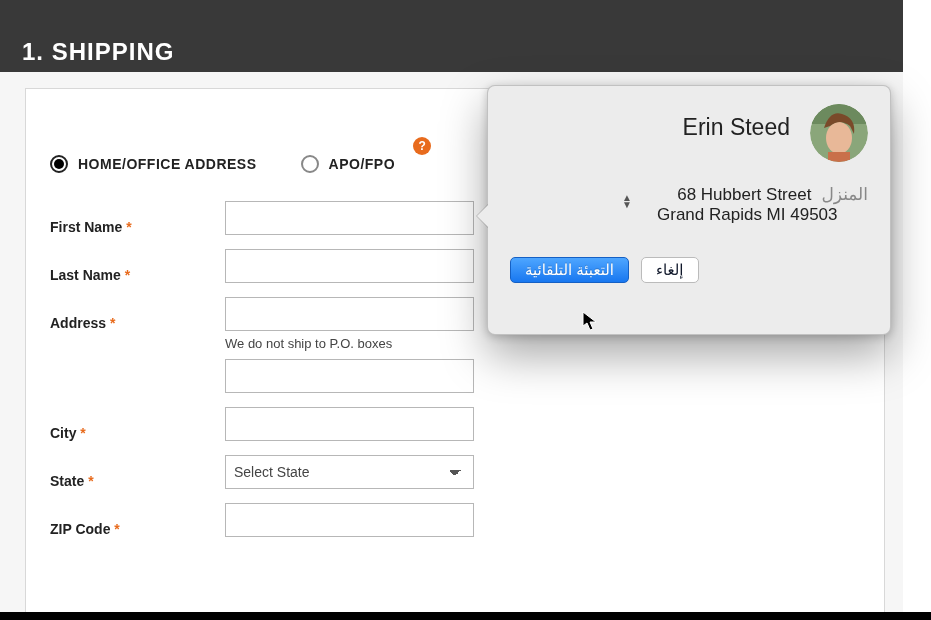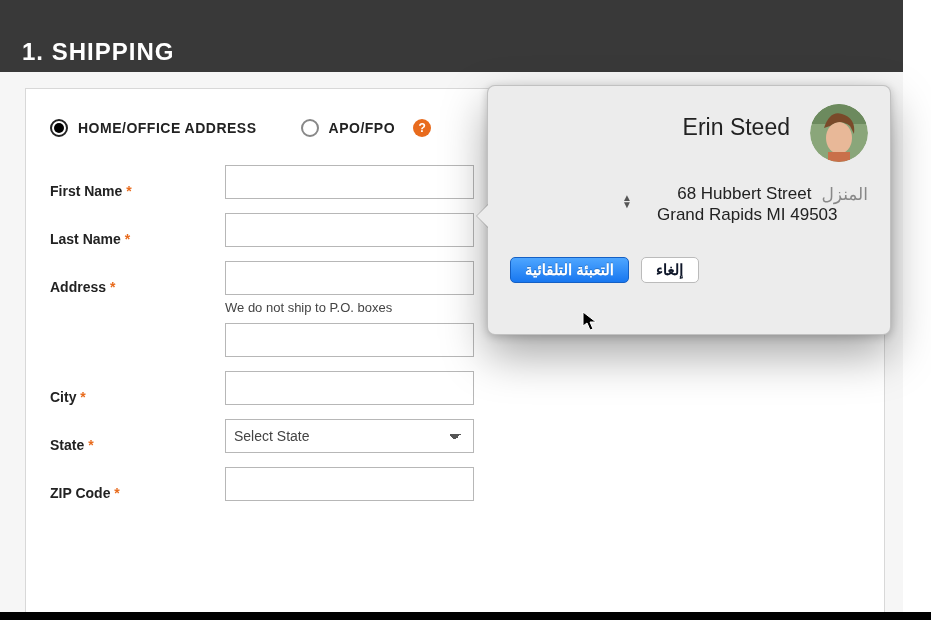--- a/index.html
+++ b/index.html
@@ -2,21 +2,21 @@
 <html><head>
   <meta charset="utf-8">
   <style>
     * { margin:0; padding:0; box-sizing:border-box; }
     body { font-family:-apple-system, BlinkMacSystemFont, "Helvetica Neue", Arial, sans-serif; background:#fff; width:931px; height:620px; position:relative; overflow:hidden; }
     .header-bar { background:#393939; height:72px; width:903px; padding-left:22px; display:flex; align-items:center; }
     .header-title { color:#fff; font-size:24px; font-weight:700; letter-spacing:1px; font-family:"Arial Black", Arial, sans-serif; font-stretch:condensed;margin-top:32px; }
     .content-strip { position:absolute; left:0; top:72px; width:903px; height:548px; background:#f6f6f6; }
     .form-card { position:absolute; left:25px; top:88px; width:860px; height:524px; background:#fff; border:1px solid #d8d8d8; border-bottom:none; padding:30px 24px 0 24px; }
     .radio-row { display:flex; align-items:center; gap:0; margin-bottom:28px; }
-    .radio-option { display:flex; align-items:center; margin-right:44px; cursor:pointer; }
+    .radio-option { display:flex; align-items:center; margin-right:44px; cursor:pointer;margin-top:36px; }
     .radio-outer { width:18px; height:18px; border-radius:50%; border:2px solid #222; display:flex; align-items:center; justify-content:center; margin-right:10px; }
     .radio-outer.unchecked { border-color:#888; }
     .radio-inner { width:10px; height:10px; border-radius:50%; background:#000; }
     .radio-label { font-weight:700; font-size:14px; letter-spacing:.5px; color:#222; }
     .help-icon { width:18px; height:18px; border-radius:50%; background:#e86b1d; color:#fff; display:flex; align-items:center; justify-content:center; font-size:12px; font-weight:700; margin-left:-26px; }
     .form-row { display:flex; align-items:flex-end; margin-bottom:14px; }
     .form-label { width:175px; font-size:14px; font-weight:700; color:#222; padding-top:8px; }
     .req { color:#e86b1d; font-weight:700; }
     .text-input { width:249px; height:34px; border:1px solid #b7b7b7; background:#fff; padding:0 8px; font-size:14px; }
     .select-input { width:249px; height:34px; border:1px solid #b7b7b7; background:#fff; padding:0 8px; font-size:14px; color:#444; appearance:none; background-image:linear-gradient(45deg,transparent 50%,#555 50%),linear-gradient(135deg,#555 50%,transparent 50%); background-position:calc(100% - 18px) 14px,calc(100% - 12px) 14px; background-size:6px 6px,6px 6px; background-repeat:no-repeat; }
@@ -28,24 +28,24 @@
     .autofill-pop::before { content:""; position:absolute; left:-11px; top:118px; width:0; height:0; border-top:12px solid transparent; border-bottom:12px solid transparent; border-right:12px solid #ececec; filter:drop-shadow(-1px 0 0 rgba(0,0,0,.18)); }
     .pop-top { display:flex; justify-content:flex-end; align-items:flex-start; }
     .pop-name { font-size:23px; color:#222; padding-top:10px; margin-right:20px; }
     .avatar { width:58px; height:58px; border-radius:50%; overflow:hidden; }
     .avatar svg { width:100%; height:100%; display:block; }
     .pop-mid { display:flex; align-items:flex-start; margin-top:22px; }
     .updown { width:14px; margin-left:110px; margin-right:10px; color:#555; display:flex; flex-direction:column; align-items:center; line-height:7px; font-size:10px; margin-top:10px; cursor:pointer; }
     .addr-block { flex:1; text-align:left; }
     .addr-line { font-size:17px; color:#222; }
     .addr-tag { font-size:17px; color:#888; margin-left:10px; font-family:Liberation Serif, serif; }
-    .addr-line1-row { display:flex; justify-content:flex-end; align-items:flex-start; }
+    .addr-line1-row { display:flex; justify-content:flex-end; align-items:center; }
     .addr-line2-row { display:flex; justify-content:flex-start; padding-left:13px; }
     .pop-buttons { display:flex; gap:12px; margin-top:32px; }
-    .btn { height:26px; padding:4px 14px; border-radius:5px; font-size:15px; cursor:pointer; font-family:"Geeza Pro","Arial",sans-serif; display:flex; align-items:center; justify-content:center;font-weight:bold; }
+    .btn { height:26px; padding:4px 14px; border-radius:5px; font-size:15px; cursor:pointer; font-family:"Geeza Pro","Arial",sans-serif; display:flex; align-items:center; justify-content:center; }
     .btn-primary { background:linear-gradient(#4ea6ff,#1877f0); color:#fff; border:1px solid #1560c4; text-shadow:0 -1px 0 rgba(0,0,0,.2); }
     .btn-secondary { background:#fff; color:#0f172a; border:1px solid #bbb; }
     .cursor { position:absolute; left:582px; top:311px; pointer-events:none; }
     .cursor svg { width:18px; height:22px; display:block; }
 
     
     .bottom-strip { position:absolute; left:0; top:612px; width:931px; height:8px; background:#000; }
     .right-strip { position:absolute; left:903px; top:0; width:28px; height:612px; background:#fff; }
   </style>
 </head>

